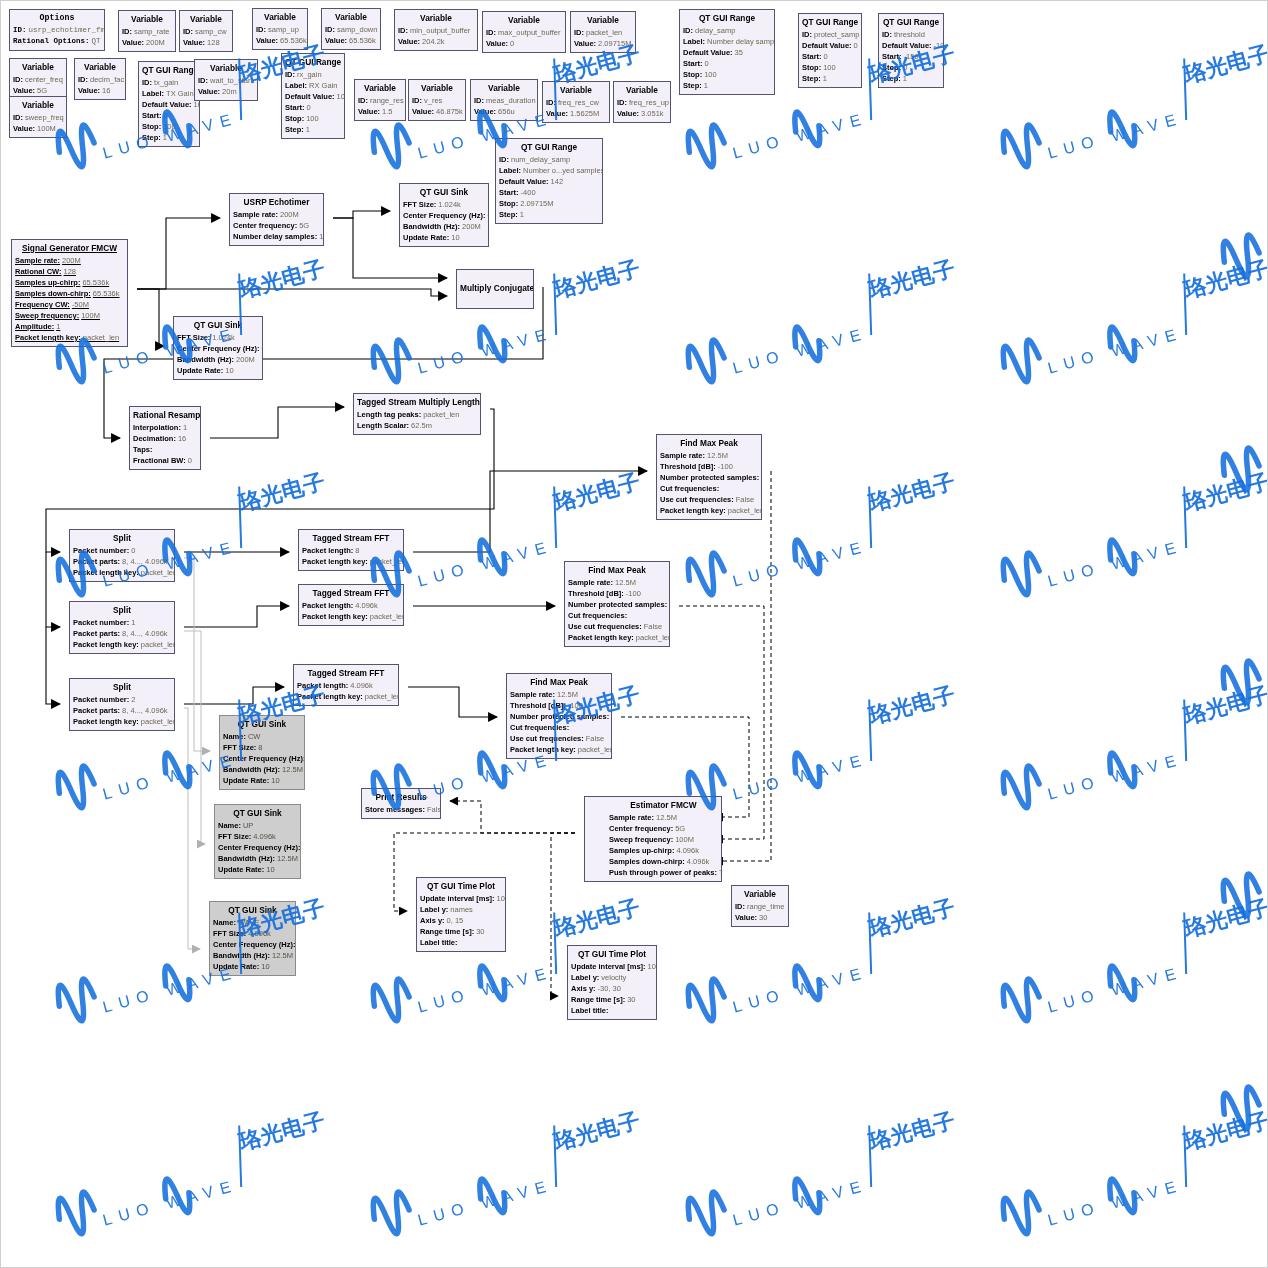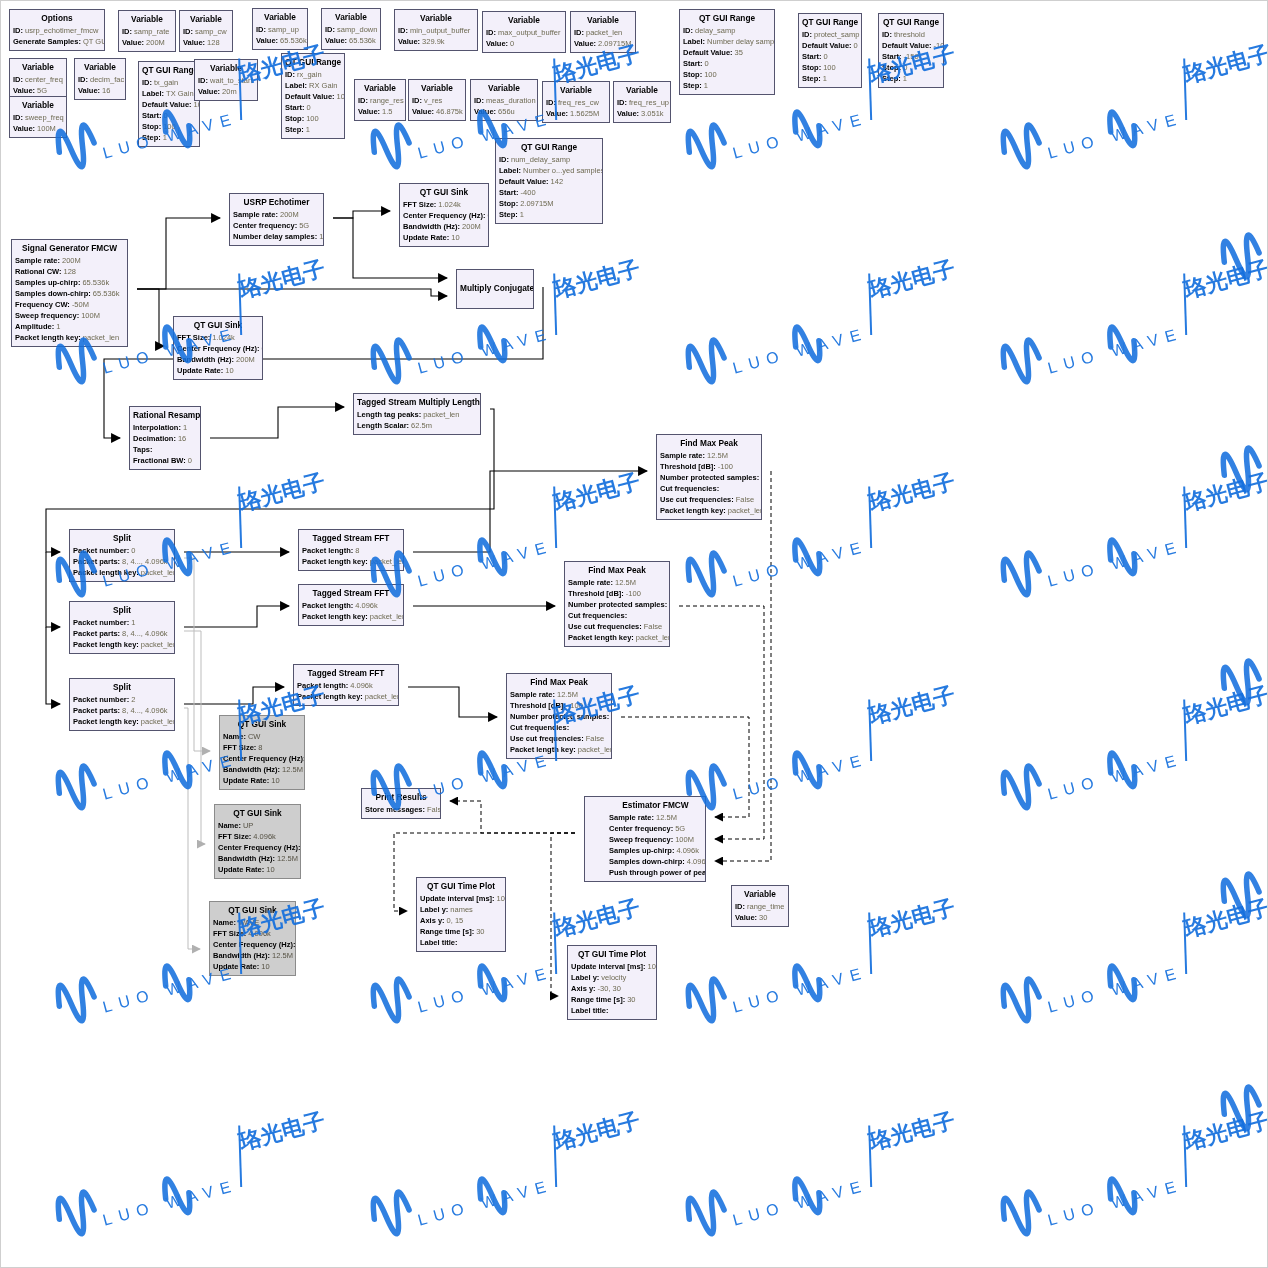--- a/index.html
+++ b/index.html
@@ -60,24 +60,24 @@
       <polyline points="770,470 770,860 714,860" class="w-msg" marker-end="url(#ab)"></polyline>
       <polyline points="678,605 763,605 763,838 714,838" class="w-msg" marker-end="url(#ab)"></polyline>
       <polyline points="620,716 748,716 748,816 714,816" class="w-msg" marker-end="url(#ab)"></polyline>
       <polyline points="574,832 480,832 480,800 449,800" class="w-msg" marker-end="url(#ab)"></polyline>
       <polyline points="574,832 393,832 393,910 406,910" class="w-msg" marker-end="url(#ab)"></polyline>
       <polyline points="574,832 550,832 550,995 557,995" class="w-msg" marker-end="url(#ab)"></polyline>
       <polyline points="183,557 193,557 193,750 209,750" class="w-faded" marker-end="url(#ag)"></polyline>
       <polyline points="183,630 200,630 200,843 204,843" class="w-faded" marker-end="url(#ag)"></polyline>
       <polyline points="183,707 187,707 187,948 199,948" class="w-faded" marker-end="url(#ag)"></polyline>
     </svg>
-<div class="block" style="left: 8px; top: 8px; width: 96px;">
+<div class="block" style="left: 8px; top: 8px; width: 96px; font-family: Liberation Mono, monospace;">
       <div class="t">Options</div>
       <div class="row"><span class="pl">ID:</span><span class="pv">usrp_echotimer_fmcw</span></div>
-      <div class="row"><span class="pl">Generate Samples:</span><span class="pv">QT GUI</span></div>
+      <div class="row"><span class="pl">Rational Options:</span><span class="pv">QT GUI</span></div>
     </div>
     <div class="block" style="left: 117px; top: 9px; width: 58px;">
       <div class="t">Variable</div>
       <div class="row"><span class="pl">ID:</span><span class="pv">samp_rate</span></div>
       <div class="row"><span class="pl">Value:</span><span class="pv">200M</span></div>
     </div>
     <div class="block" style="left: 178px; top: 9px; width: 54px;">
       <div class="t">Variable</div>
       <div class="row"><span class="pl">ID:</span><span class="pv">samp_cw</span></div>
       <div class="row"><span class="pl">Value:</span><span class="pv">128</span></div>
@@ -88,21 +88,21 @@
       <div class="row"><span class="pl">Value:</span><span class="pv">65.536k</span></div>
     </div>
     <div class="block" style="left: 320px; top: 7px; width: 60px;">
       <div class="t">Variable</div>
       <div class="row"><span class="pl">ID:</span><span class="pv">samp_down</span></div>
       <div class="row"><span class="pl">Value:</span><span class="pv">65.536k</span></div>
     </div>
     <div class="block" style="left: 393px; top: 8px; width: 84px;">
       <div class="t">Variable</div>
       <div class="row"><span class="pl">ID:</span><span class="pv">min_output_buffer</span></div>
-      <div class="row"><span class="pl">Value:</span><span class="pv">329.9k</span></div>
+      <div class="row"><span class="pl">Value:</span><span class="pv">204.2k</span></div>
     </div>
     <div class="block" style="left: 481px; top: 10px; width: 84px;">
       <div class="t">Variable</div>
       <div class="row"><span class="pl">ID:</span><span class="pv">max_output_buffer</span></div>
       <div class="row"><span class="pl">Value:</span><span class="pv">0</span></div>
     </div>
     <div class="block" style="left: 569px; top: 10px; width: 66px;">
       <div class="t">Variable</div>
       <div class="row"><span class="pl">ID:</span><span class="pv">packet_len</span></div>
       <div class="row"><span class="pl">Value:</span><span class="pv">2.09715M</span></div>
@@ -213,21 +213,21 @@
       <span class="port R s" style="top: 18px;"></span>
     </div>
     <div class="block" style="left: 398px; top: 182px; width: 90px;">
       <div class="t">QT GUI Sink</div>
       <div class="row"><span class="pl">FFT Size:</span><span class="pv">1.024k</span></div>
       <div class="row"><span class="pl">Center Frequency (Hz):</span><span class="pv">0</span></div>
       <div class="row"><span class="pl">Bandwidth (Hz):</span><span class="pv">200M</span></div>
       <div class="row"><span class="pl">Update Rate:</span><span class="pv">10</span></div>
       <span class="port L s" style="top: 21px;"></span>
     </div>
-    <div class="block" style="left: 10px; top: 238px; width: 117px;">
+    <div class="block" style="left: 10px; top: 238px; width: 117px; text-decoration: underline;">
       <div class="t">Signal Generator FMCW</div>
       <div class="row"><span class="pl">Sample rate:</span><span class="pv">200M</span></div>
       <div class="row"><span class="pl">Rational CW:</span><span class="pv">128</span></div>
       <div class="row"><span class="pl">Samples up-chirp:</span><span class="pv">65.536k</span></div>
       <div class="row"><span class="pl">Samples down-chirp:</span><span class="pv">65.536k</span></div>
       <div class="row"><span class="pl">Frequency CW:</span><span class="pv">-50M</span></div>
       <div class="row"><span class="pl">Sweep frequency:</span><span class="pv">100M</span></div>
       <div class="row"><span class="pl">Amplitude:</span><span class="pv">1</span></div>
       <div class="row"><span class="pl">Packet length key:</span><span class="pv">packet_len</span></div>
       <span class="port R s" style="top: 43px;"></span>
@@ -366,21 +366,21 @@
       <div class="row"><span class="pl">Center Frequency (Hz):</span></div>
       <div class="row"><span class="pl">Bandwidth (Hz):</span><span class="pv">12.5M</span></div>
       <div class="row"><span class="pl">Update Rate:</span><span class="pv">10</span></div>
       <span class="port L sd" style="top: 41px;"></span>
     </div>
     <div class="block" style="left: 360px; top: 787px; width: 80px;">
       <div class="t">Print Results</div>
       <div class="row"><span class="pl">Store messages:</span><span class="pv">False</span></div>
       <span class="port R m" style="top: 8px;"></span>
     </div>
-    <div class="block" style="left: 583px; top: 795px; width: 122px; padding-left: 24px;">
+    <div class="block" style="left: 583px; top: 795px; width: 138px; padding-left: 24px;">
       <div class="t">Estimator FMCW</div>
       <div class="row"><span class="pl">Sample rate:</span><span class="pv">12.5M</span></div>
       <div class="row"><span class="pl">Center frequency:</span><span class="pv">5G</span></div>
       <div class="row"><span class="pl">Sweep frequency:</span><span class="pv">100M</span></div>
       <div class="row"><span class="pl">Samples up-chirp:</span><span class="pv">4.096k</span></div>
       <div class="row"><span class="pl">Samples down-chirp:</span><span class="pv">4.096k</span></div>
       <div class="row"><span class="pl">Push through power of peaks:</span><span class="pv">True</span></div>
       <span class="port L m" style="top: 32px;"></span>
       <span class="port R m" style="top: 16px;"></span>
       <span class="port R m" style="top: 38px;"></span>

